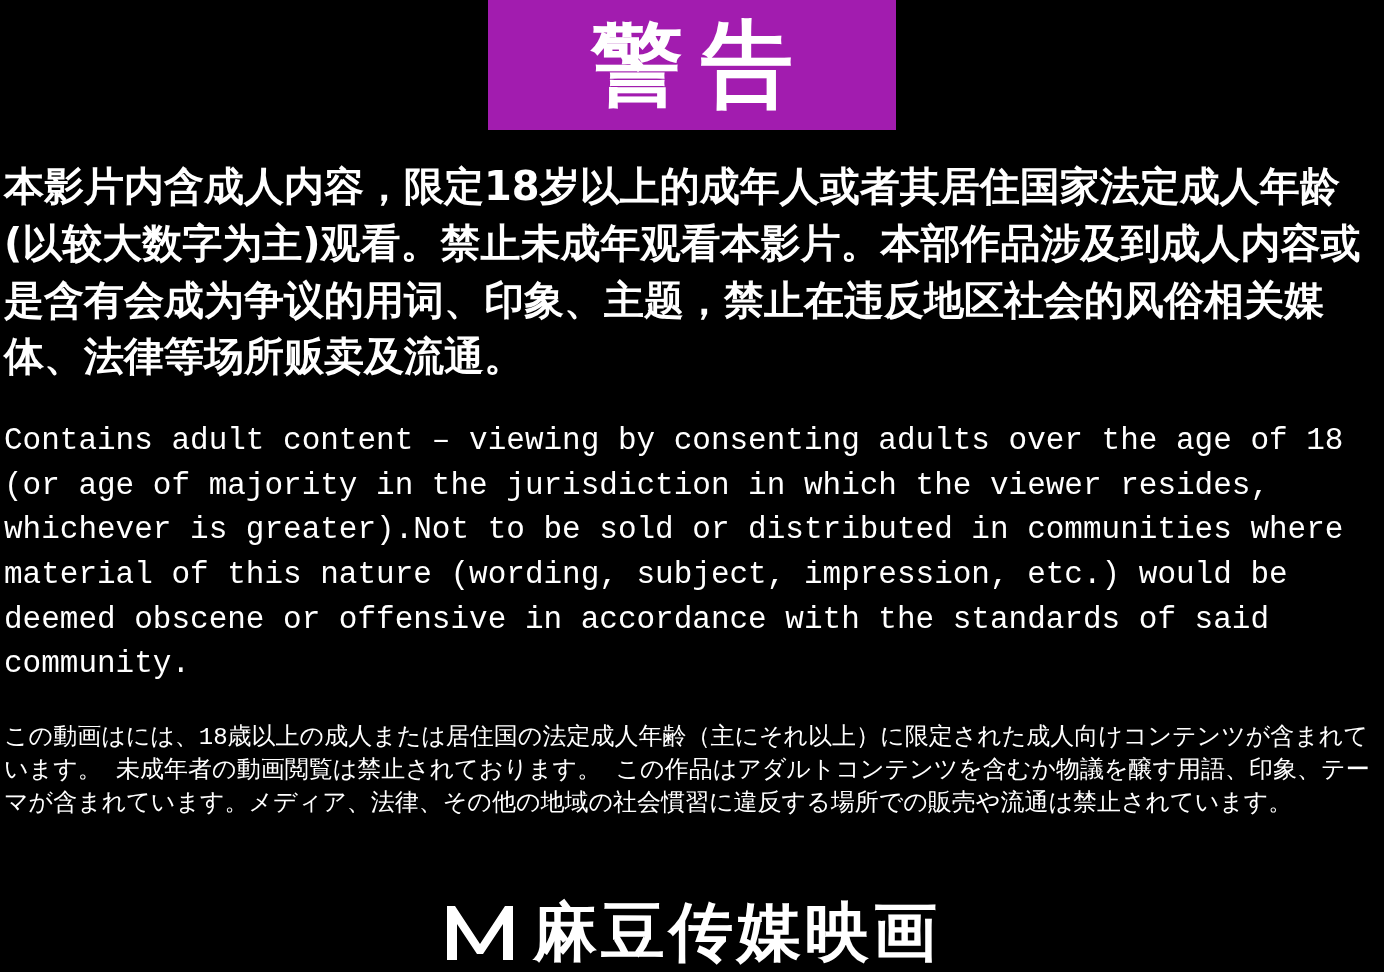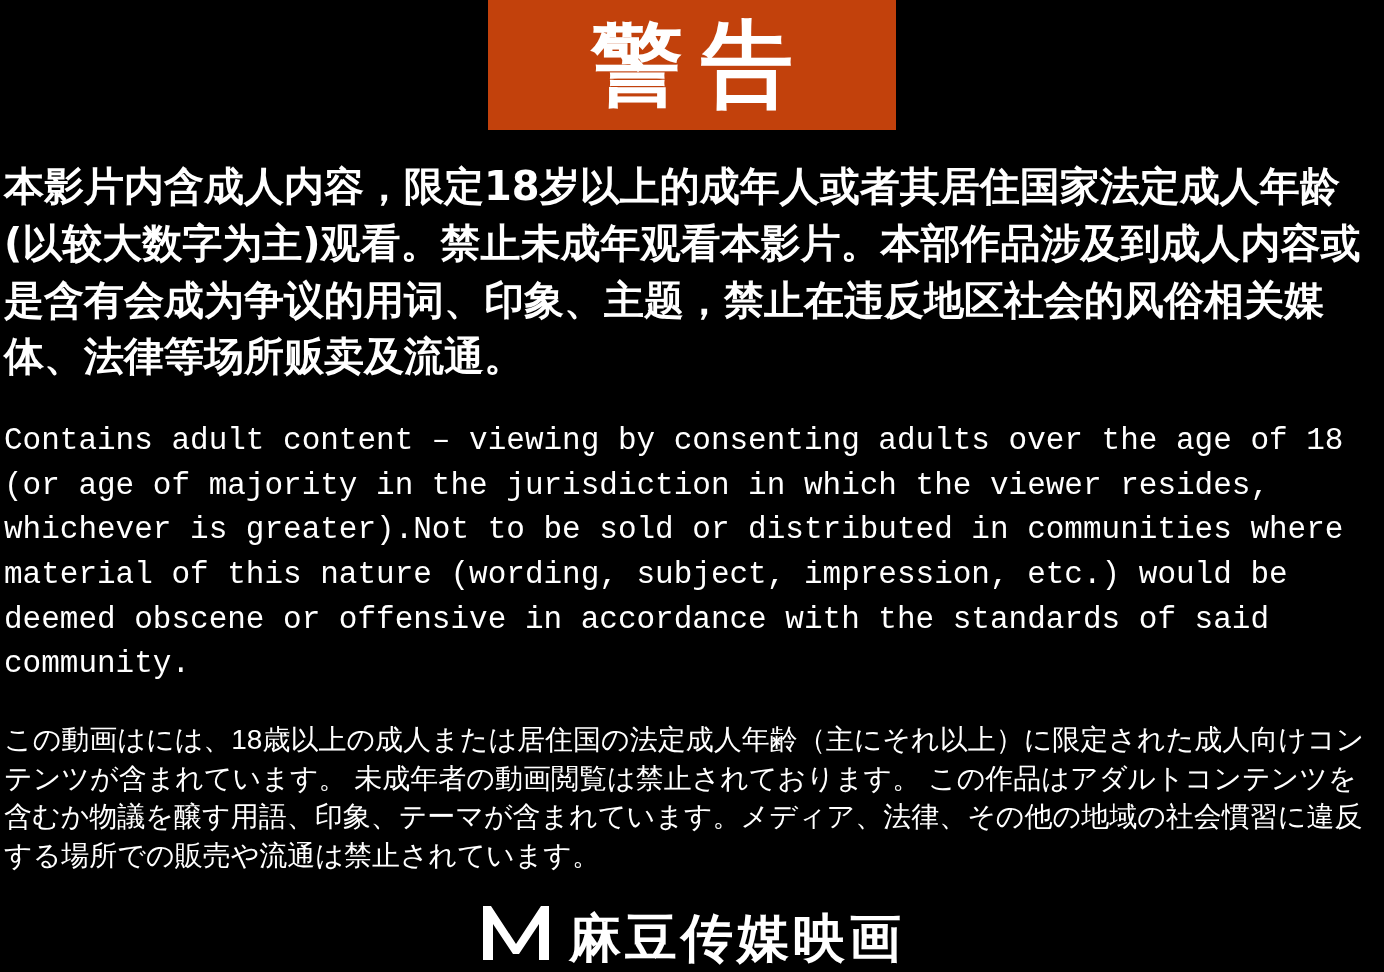--- a/index.html
+++ b/index.html
@@ -18,21 +18,21 @@
 
   
   .banner-wrap {
     display: flex;
     justify-content: center;
     padding-top: 0px;
   }
   .banner {
     width: 408px;
     height: 130px;
-    background: #c2410c;
+    background: #a21caf;
     display: flex;
     align-items: center;
     justify-content: center;
   }
   .banner-text {
     color: #ffffff;
     font-size: 92px;
     font-weight: bold;
     letter-spacing: 18px;
     line-height: 1;
@@ -55,24 +55,24 @@
     letter-spacing: 0px;
     font-family: "DejaVu Sans", "Liberation Sans", sans-serif;
   }
   .para-en {
     font-size: 31px;
     font-weight: 400;
     line-height: 1.44;
     font-family: Liberation Mono, monospace;
   }
   .para-jp {
-    font-size: 28px;
+    font-size: 24px;
     font-weight: 400;
     line-height: 1.38;
-    font-family: Liberation Sans, sans-serif;
+    font-family: Liberation Mono, monospace;
   }
 
   
   .logo-area {
     position: absolute;
     left: 0;
     right: 0;
     bottom: 8px;
     display: flex;
     flex-direction: column;
@@ -85,21 +85,21 @@
     gap: 16px;
   }
   .logo-mark {
     width: 74px;
     height: 64px;
     position: relative;
   }
   .logo-mark svg { display: block; }
   .logo-cn {
     color: #ffffff;
-    font-size: 52px;
+    font-size: 64px;
     font-weight: bold;
     letter-spacing: 4px;
     line-height: 1;
     font-family: "DejaVu Sans", "Liberation Sans", sans-serif;
   }
   .logo-en {
     color: #ffffff;
     font-size: 28px;
     font-weight: bold;
     letter-spacing: 10px;

